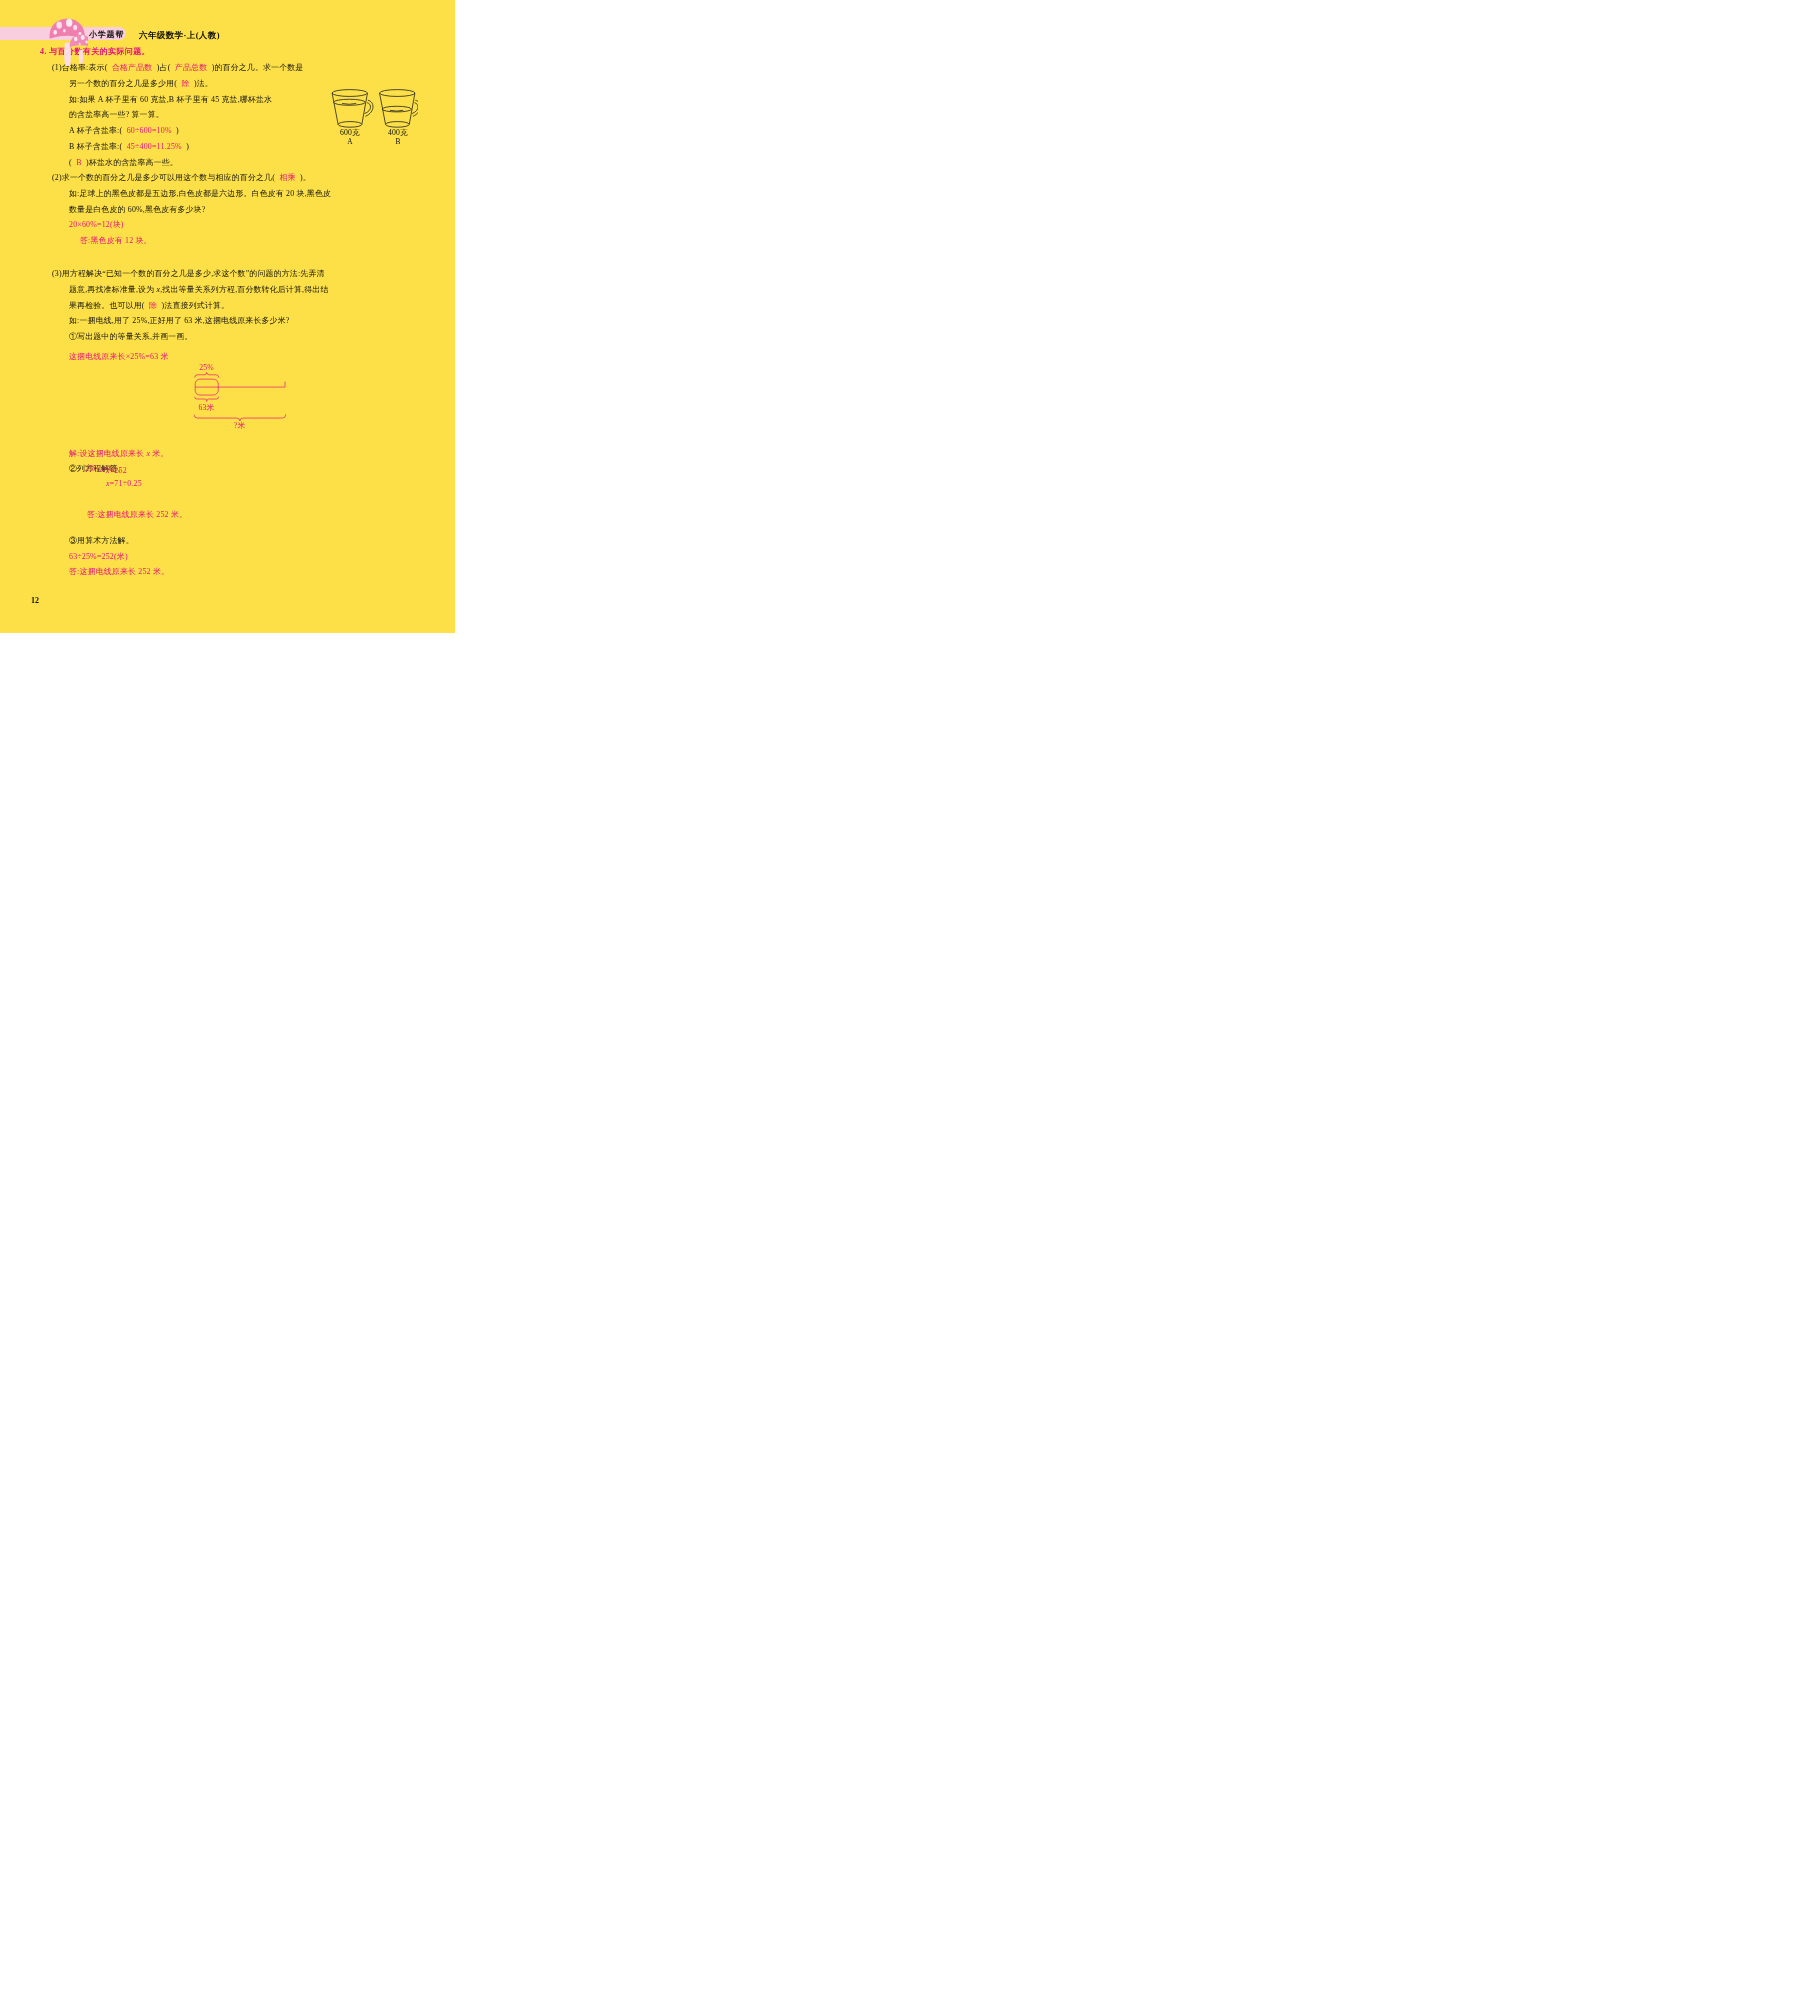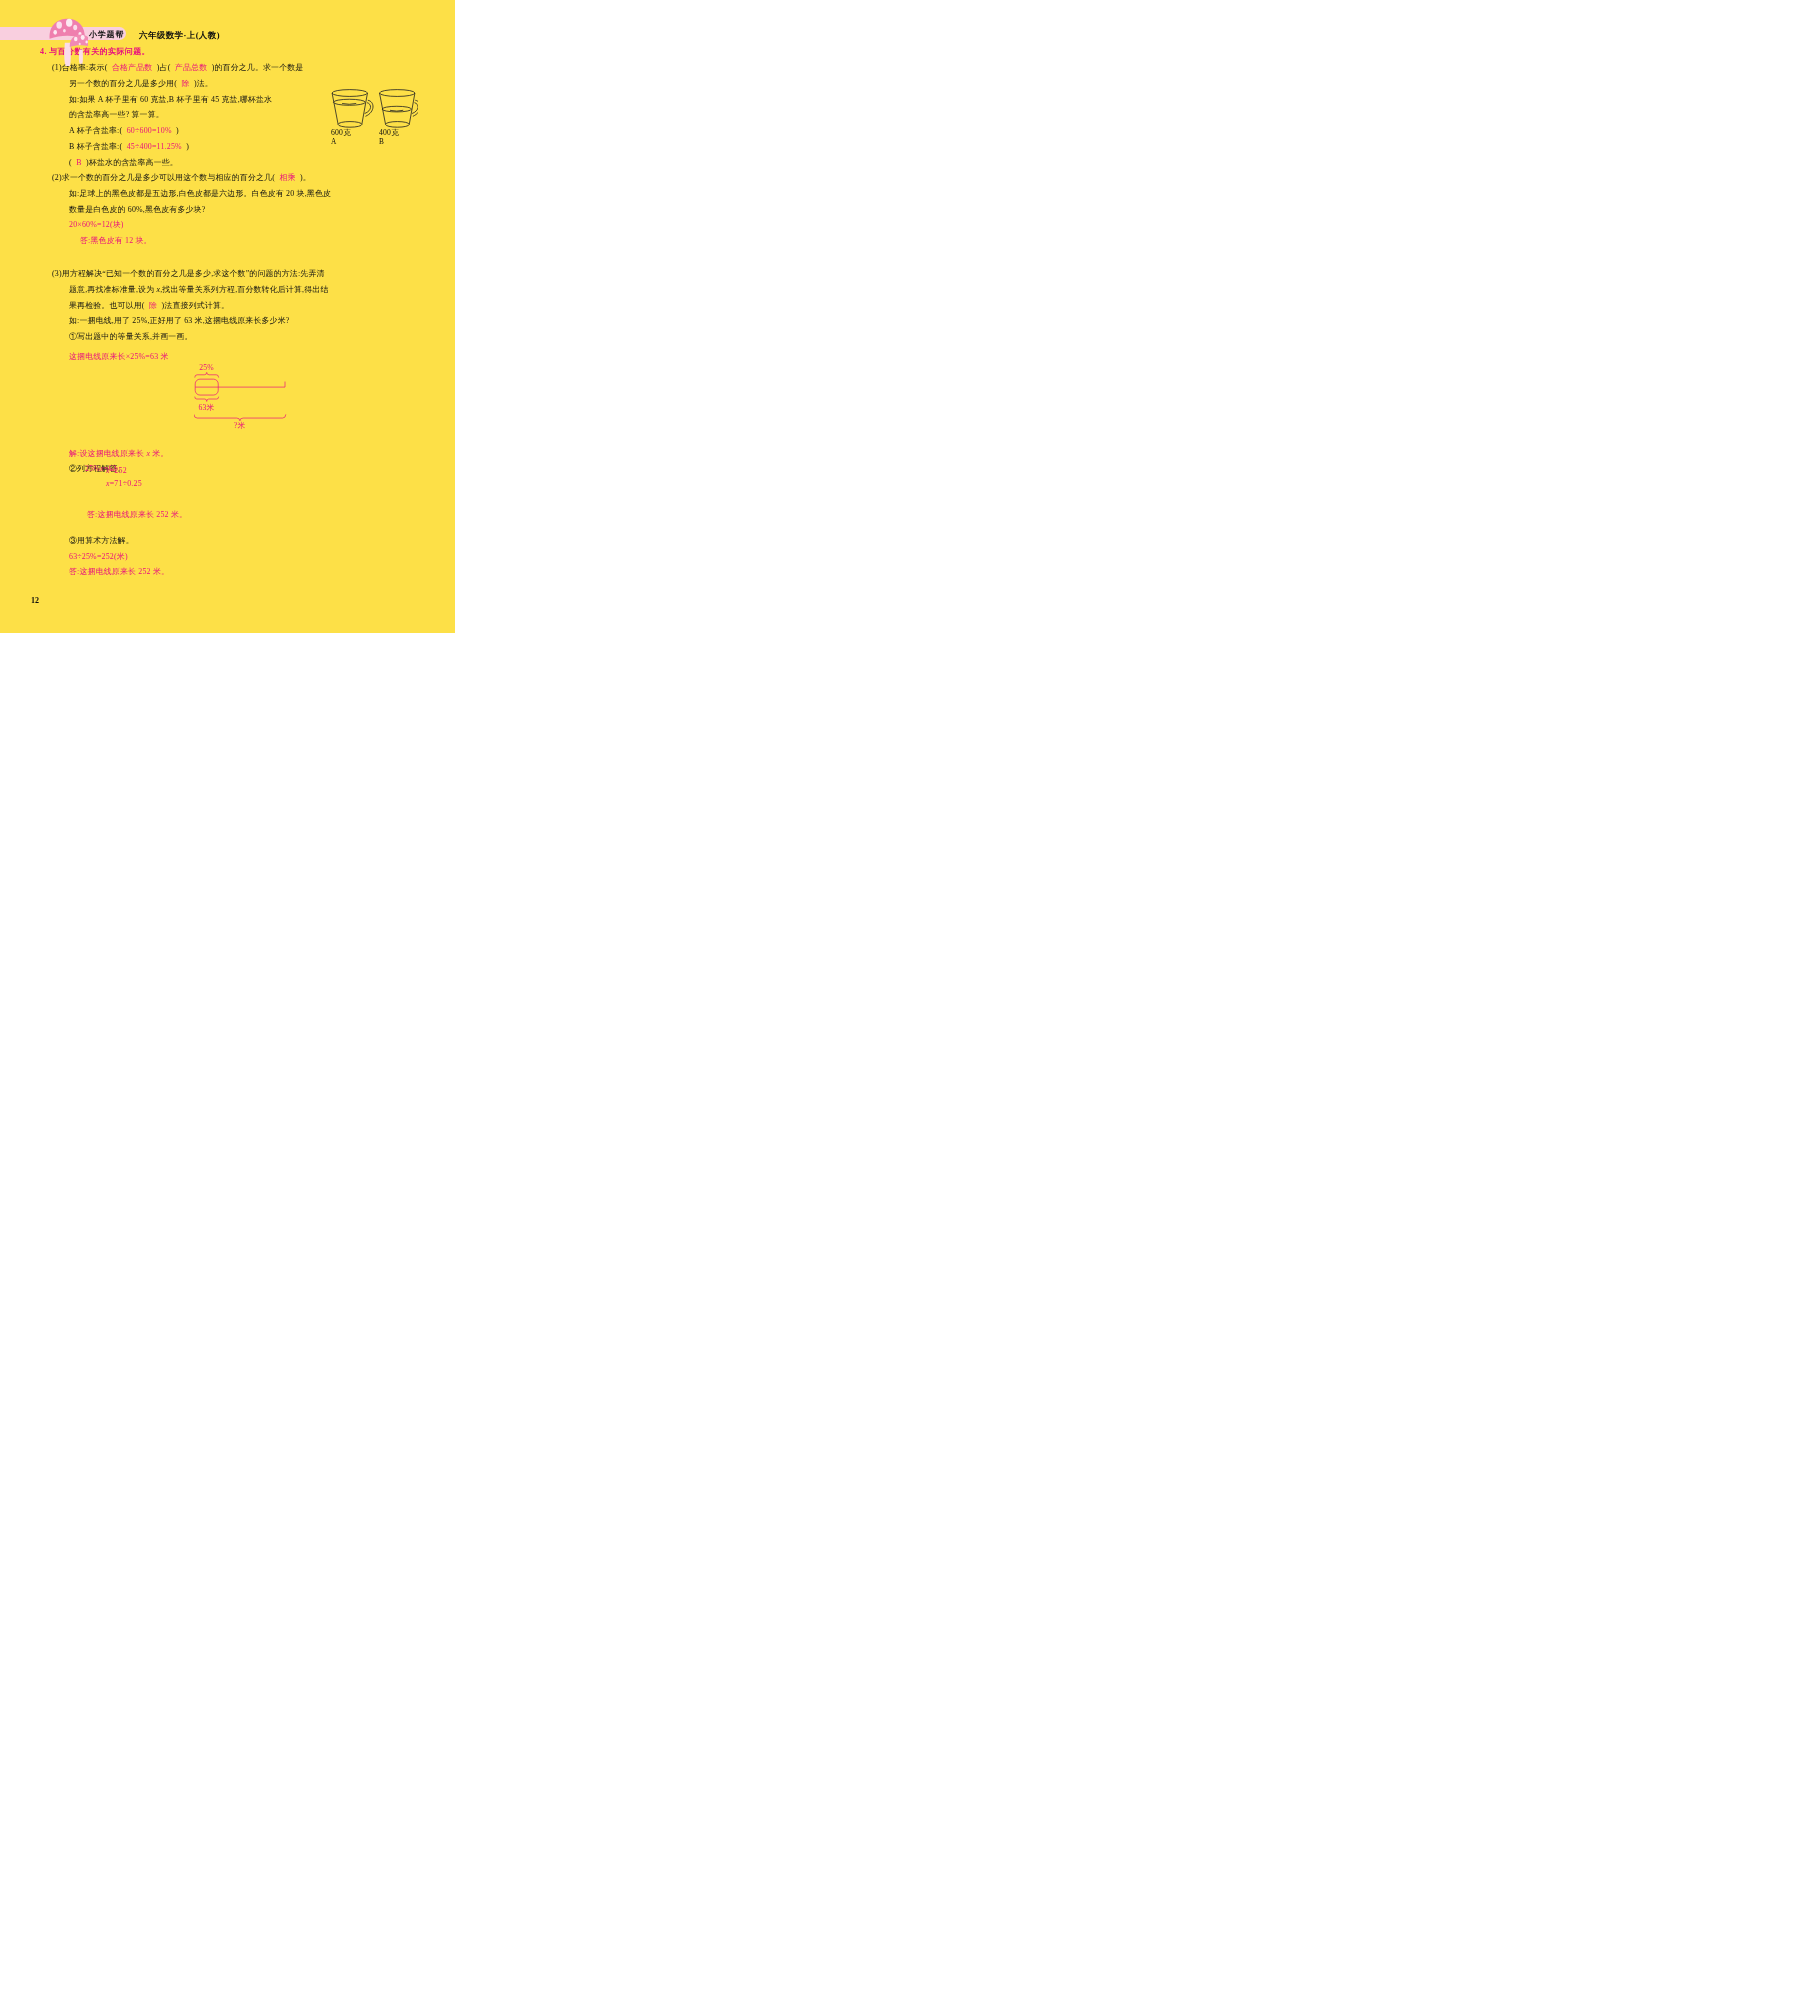--- a/index.html
+++ b/index.html
@@ -47,21 +47,21 @@
     position:absolute;white-space:nowrap;
     font-size:7.9px;line-height:1.15;letter-spacing:0.2px;
   }
   .pink{color:var(--accent-pink);}
   .ital{font-style:italic;font-family:"Liberation Serif","DejaVu Serif",serif;}
   .blank{margin:0 4.4px;}
   
   .cups{position:absolute;left:331px;top:89px;width:87px;height:57px;}
   .cups svg{position:absolute;left:0;top:0;}
   .cup-caption{
-    position:absolute;width:38px;text-align:left;
+    position:absolute;width:38px;text-align:center;
     font-size:7.7px;color:#0d0d0d;letter-spacing:0.2px;
   }
   .cap-a1{left:0;top:39px;}  .cap-a2{left:0;top:48px;font-size:7.3px;}
   .cap-b1{left:48px;top:39px;} .cap-b2{left:48px;top:48px;font-size:7.3px;}
   
   .diagram{position:absolute;left:189px;top:363px;width:101px;height:69px;}
   .diagram .dlabel{
     position:absolute;font-size:7.7px;color:var(--accent-pink);
     letter-spacing:0.2px;text-align:center;
   }

